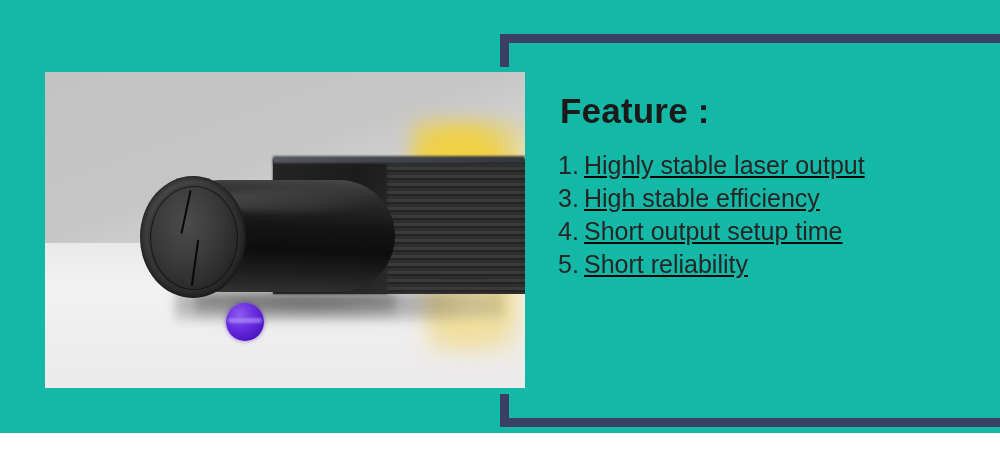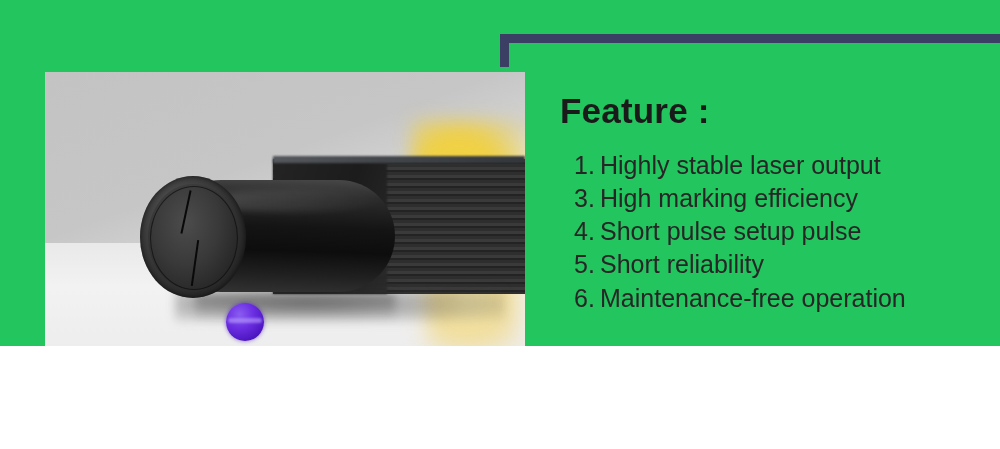--- a/index.html
+++ b/index.html
@@ -6,22 +6,22 @@
     margin: 0;
     padding: 0;
     background: #ffffff;
   }
   body {
     font-family: "Liberation Sans", sans-serif;
   }
   .banner {
     position: relative;
     width: 1000px;
-    height: 346px;
-    background: #22c55e;
+    height: 433px;
+    background: #14b8a6;
     overflow: hidden;
   }
 
   
   .bracket-top-bar {
     position: absolute;
     left: 500px;
     top: 34px;
     width: 500px;
     height: 9px;
@@ -264,22 +264,23 @@
   .heading {
     font-size: 35px;
     font-weight: bold;
     color: #1a1a1a;
     letter-spacing: 0.2px;
     line-height: 1.1;
     margin: 0 0 18px 2px;
   }
   .feature-list {
     list-style: none;
-    margin: 16px;
+    margin: 0;
     padding: 0;
+    text-decoration: underline;
   }
   .feature-list li {
     font-size: 25px;
     color: #262626;
     line-height: 1.33;
     white-space: nowrap;
   }
   .num {
     display: inline-block;
     min-width: 26px;
@@ -316,27 +317,24 @@
     <div class="lens-band"></div>
   </div>
 
   <div class="text-col">
     <div class="heading">Feature :</div>
     <ul class="feature-list">
       <li>
         <span class="num">1.</span><span>Highly stable laser output</span>
       </li>
       <li>
-        <span class="num">3.</span><span>High marking efficiency</span>
+        <span class="num">3.</span><span>High stable efficiency</span>
       </li>
       <li>
-        <span class="num">4.</span><span>Short pulse setup pulse</span>
+        <span class="num">4.</span><span>Short output setup time</span>
       </li>
       <li>
         <span class="num">5.</span><span>Short reliability</span>
       </li>
-      <li>
-        <span class="num">6.</span><span>Maintenance-free operation</span>
-      </li>
     </ul>
   </div>
 
 </div>
 
 </body></html>

